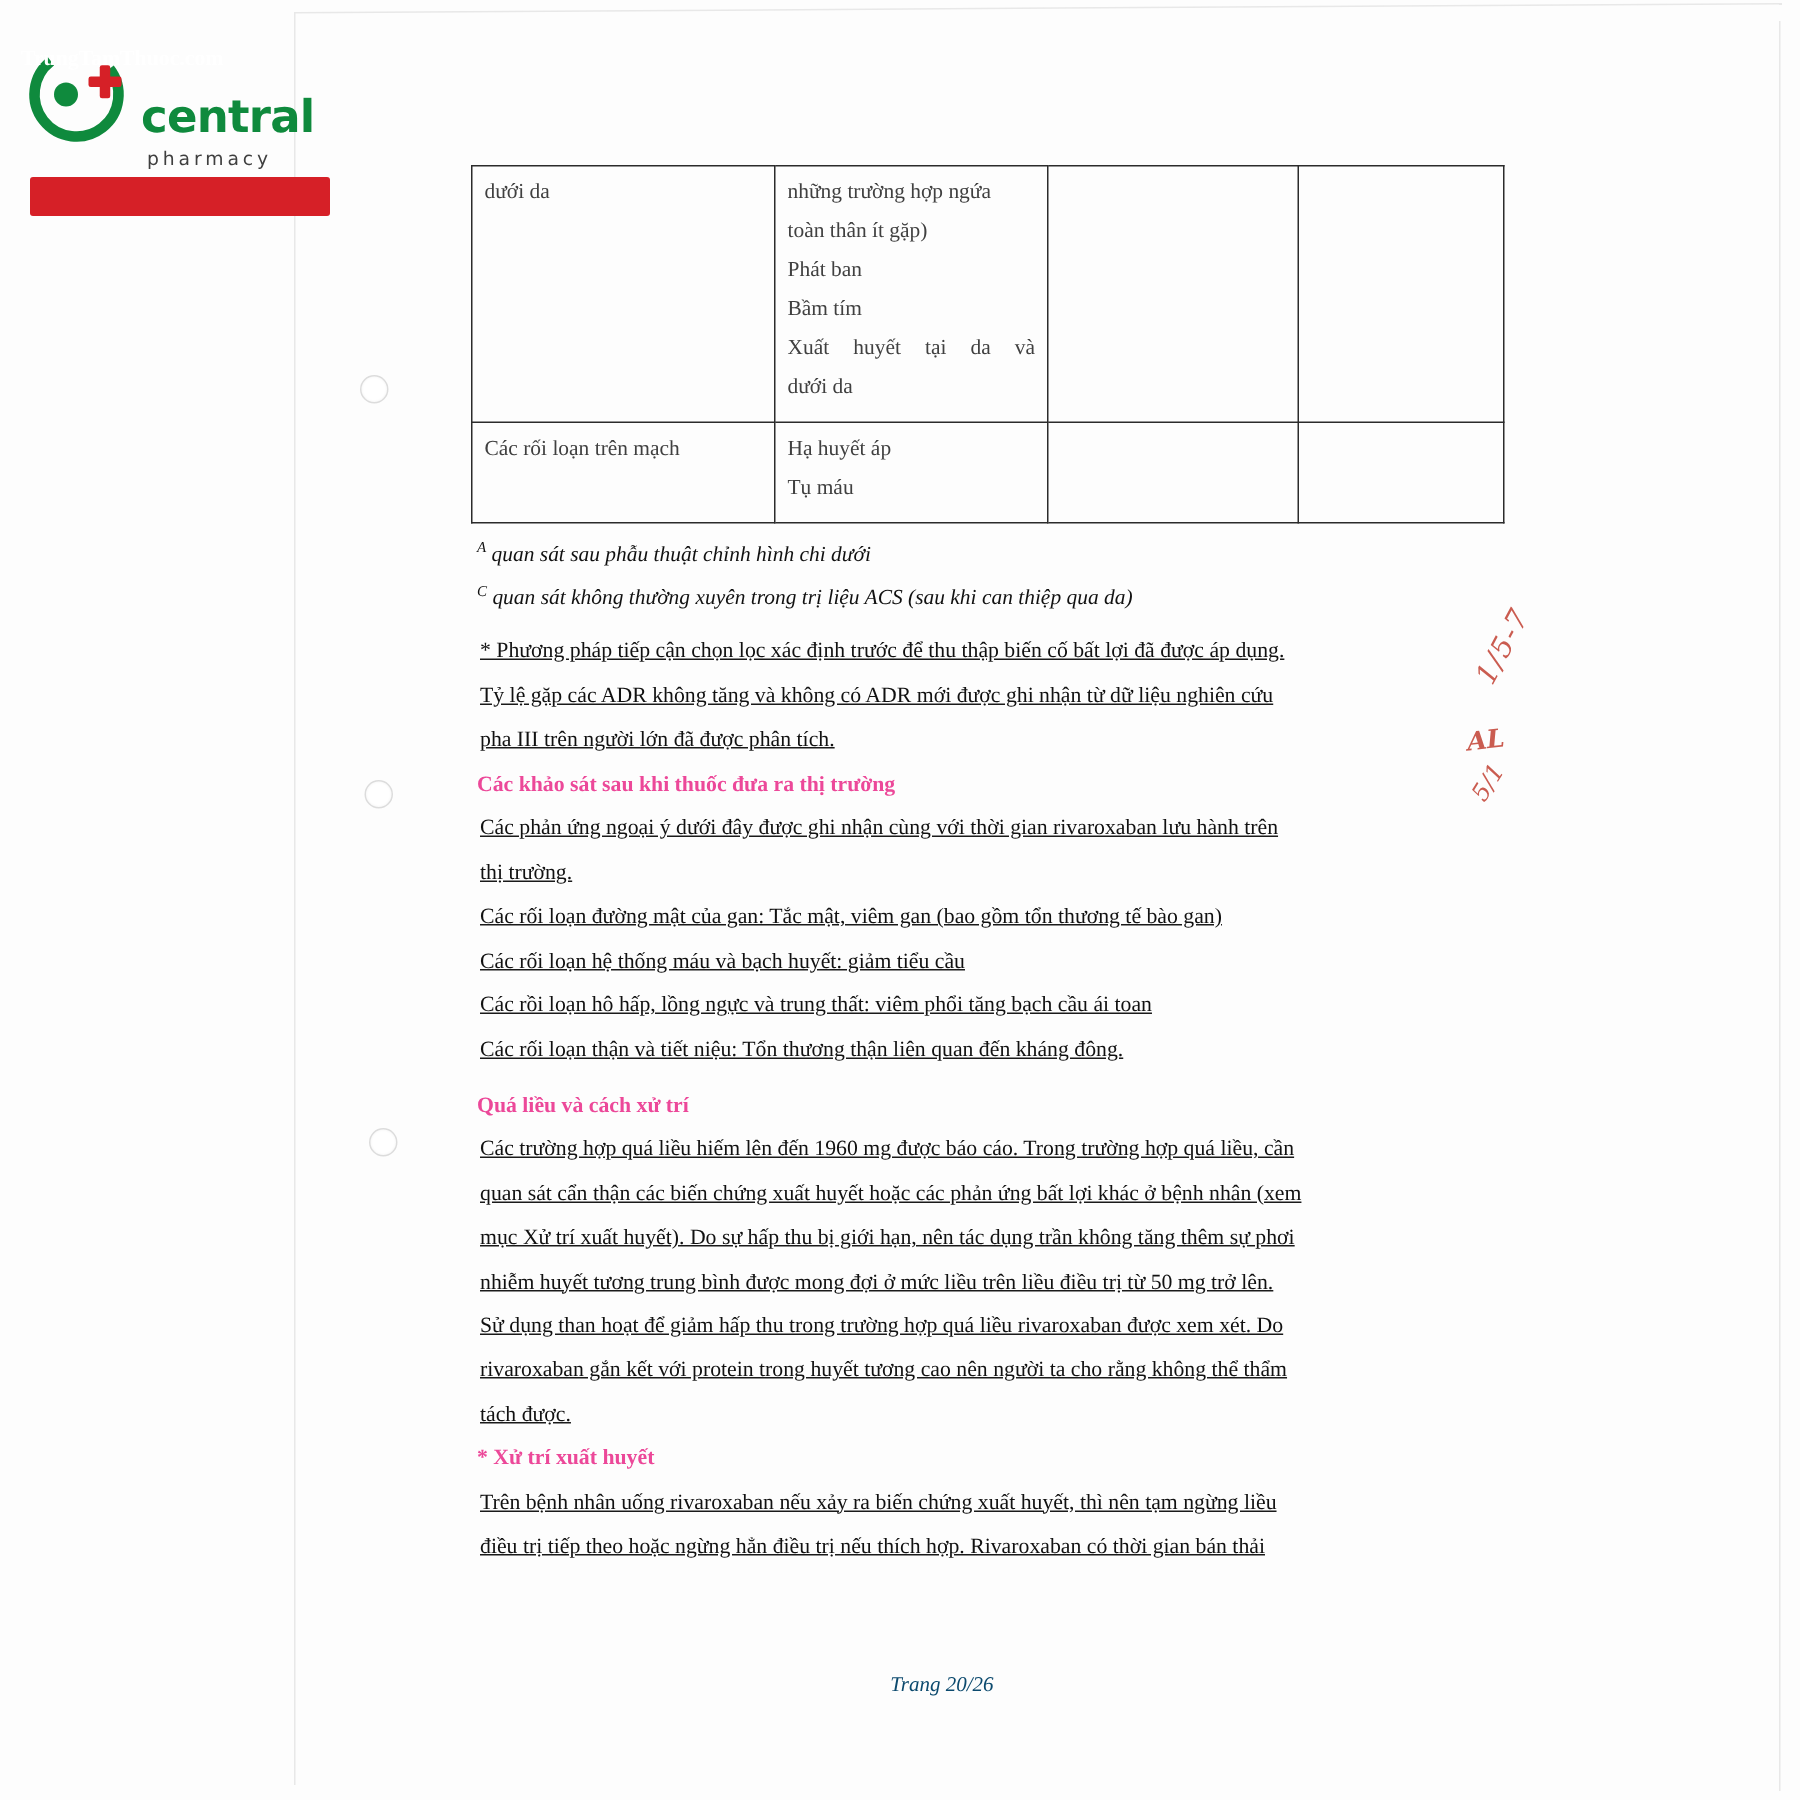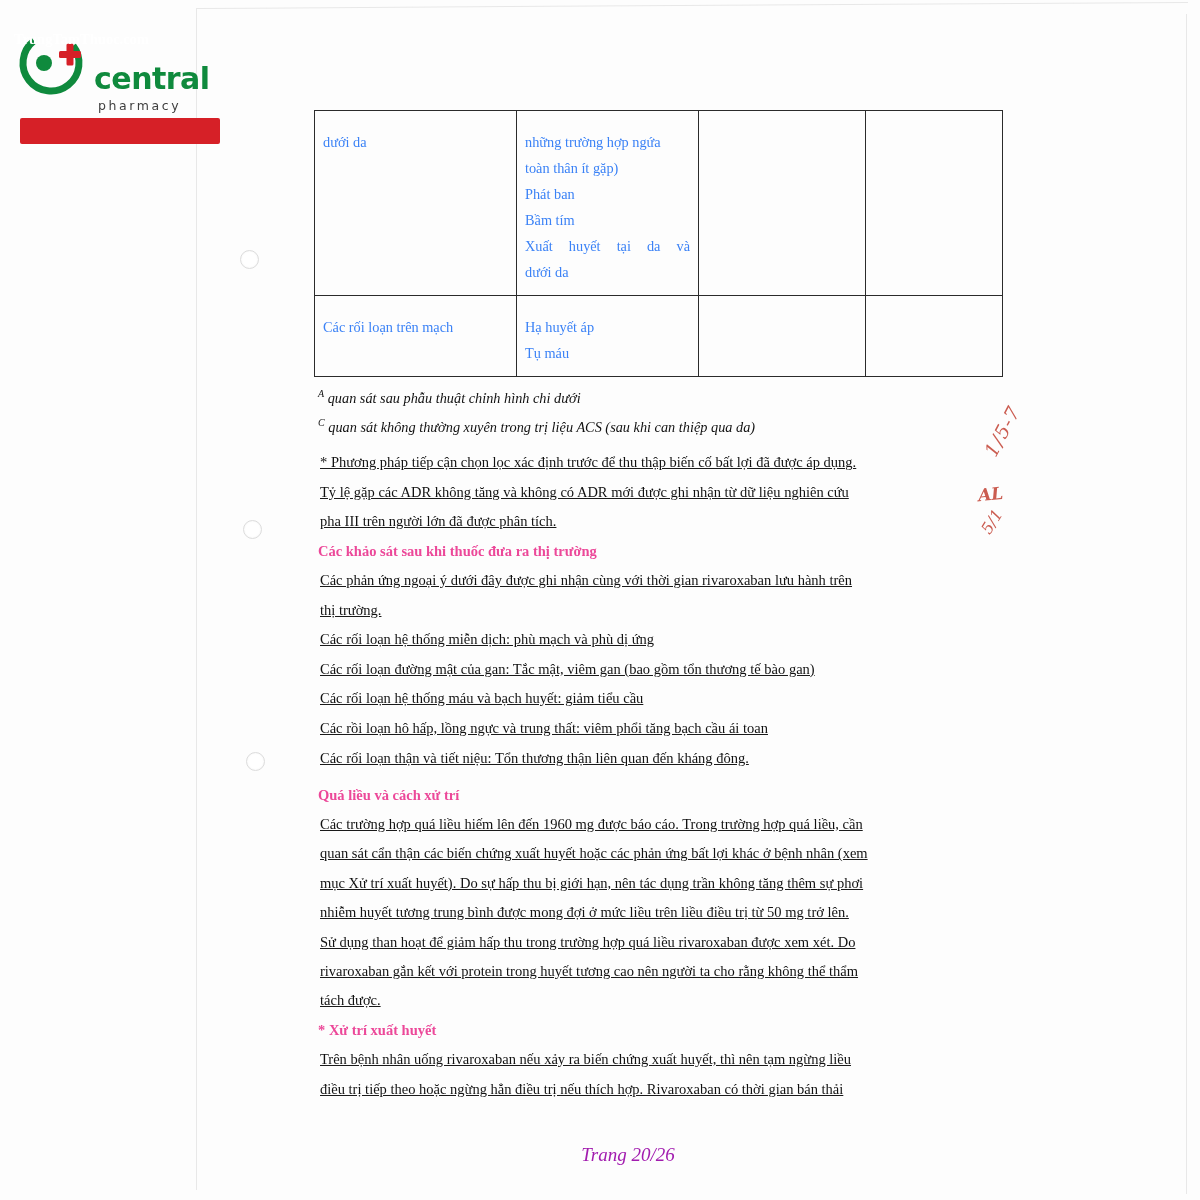--- a/index.html
+++ b/index.html
@@ -133,24 +133,24 @@
   
   table.adr-table {
     border-collapse: collapse;
     width: 628px;
     table-layout: fixed;
     margin: 0 0 0 0;
   }
   table.adr-table td {
     border: 1px solid #2b2b2b;
     vertical-align: top;
-    padding: 18px 8px 10px 8px;
+    padding: 4px 8px 10px 8px;
     font-size: 14.3px;
     line-height: 1.82;
-    color: #3b82f6;
+    color: #404040;
   }
   td.col-a { width: 185px; }
   td.col-b { width: 165px; }
   td.col-c { width: 150px; }
   td.col-d { width: 120px; }
   .cell-line { display: block; }
   .cell-line.justify {
     text-align: justify;
     text-align-last: justify;
   }
@@ -202,26 +202,26 @@
   .list-line {
     font-size: 14.5px;
     line-height: 2.05;
     margin: 0;
     color: #111;
   }
 
   .page-footer {
     position: absolute;
     left: 314px;
-    top: 1144px;
+    top: 1116px;
     width: 628px;
     text-align: center;
     font-style: italic;
-    font-size: 19px;
-    color: #a21caf;
+    font-size: 14px;
+    color: #0c4a6e;
   }
 
   
   .red-mark {
     position: absolute;
     color: #c0392b;
     font-family: "DejaVu Serif", serif;
     font-style: italic;
     opacity: 0.82;
   }
@@ -329,21 +329,20 @@
   </div>
 
   <p class="heading heading-indent">Các khảo sát sau khi thuốc đưa ra thị trường</p>
 
   <div class="para-indent">
     <p class="para">Các phản ứng ngoại ý dưới đây được ghi nhận cùng với thời gian rivaroxaban lưu hành trên</p>
     <p class="para">thị trường.</p>
   </div>
 
   <div class="para-indent">
-    <p class="list-line">Các rối loạn hệ thống miễn dịch: phù mạch và phù dị ứng</p>
     <p class="list-line">Các rối loạn đường mật của gan: Tắc mật, viêm gan (bao gồm tổn thương tế bào gan)</p>
     <p class="list-line">Các rối loạn hệ thống máu và bạch huyết: giảm tiểu cầu</p>
     <p class="list-line">Các rồi loạn hô hấp, lồng ngực và trung thất: viêm phổi tăng bạch cầu ái toan</p>
     <p class="list-line">Các rối loạn thận và tiết niệu: Tổn thương thận liên quan đến kháng đông.</p>
   </div>
 
   <div class="block-gap"></div>
 
 
   <p class="heading heading-indent">Quá liều và cách xử trí</p>

